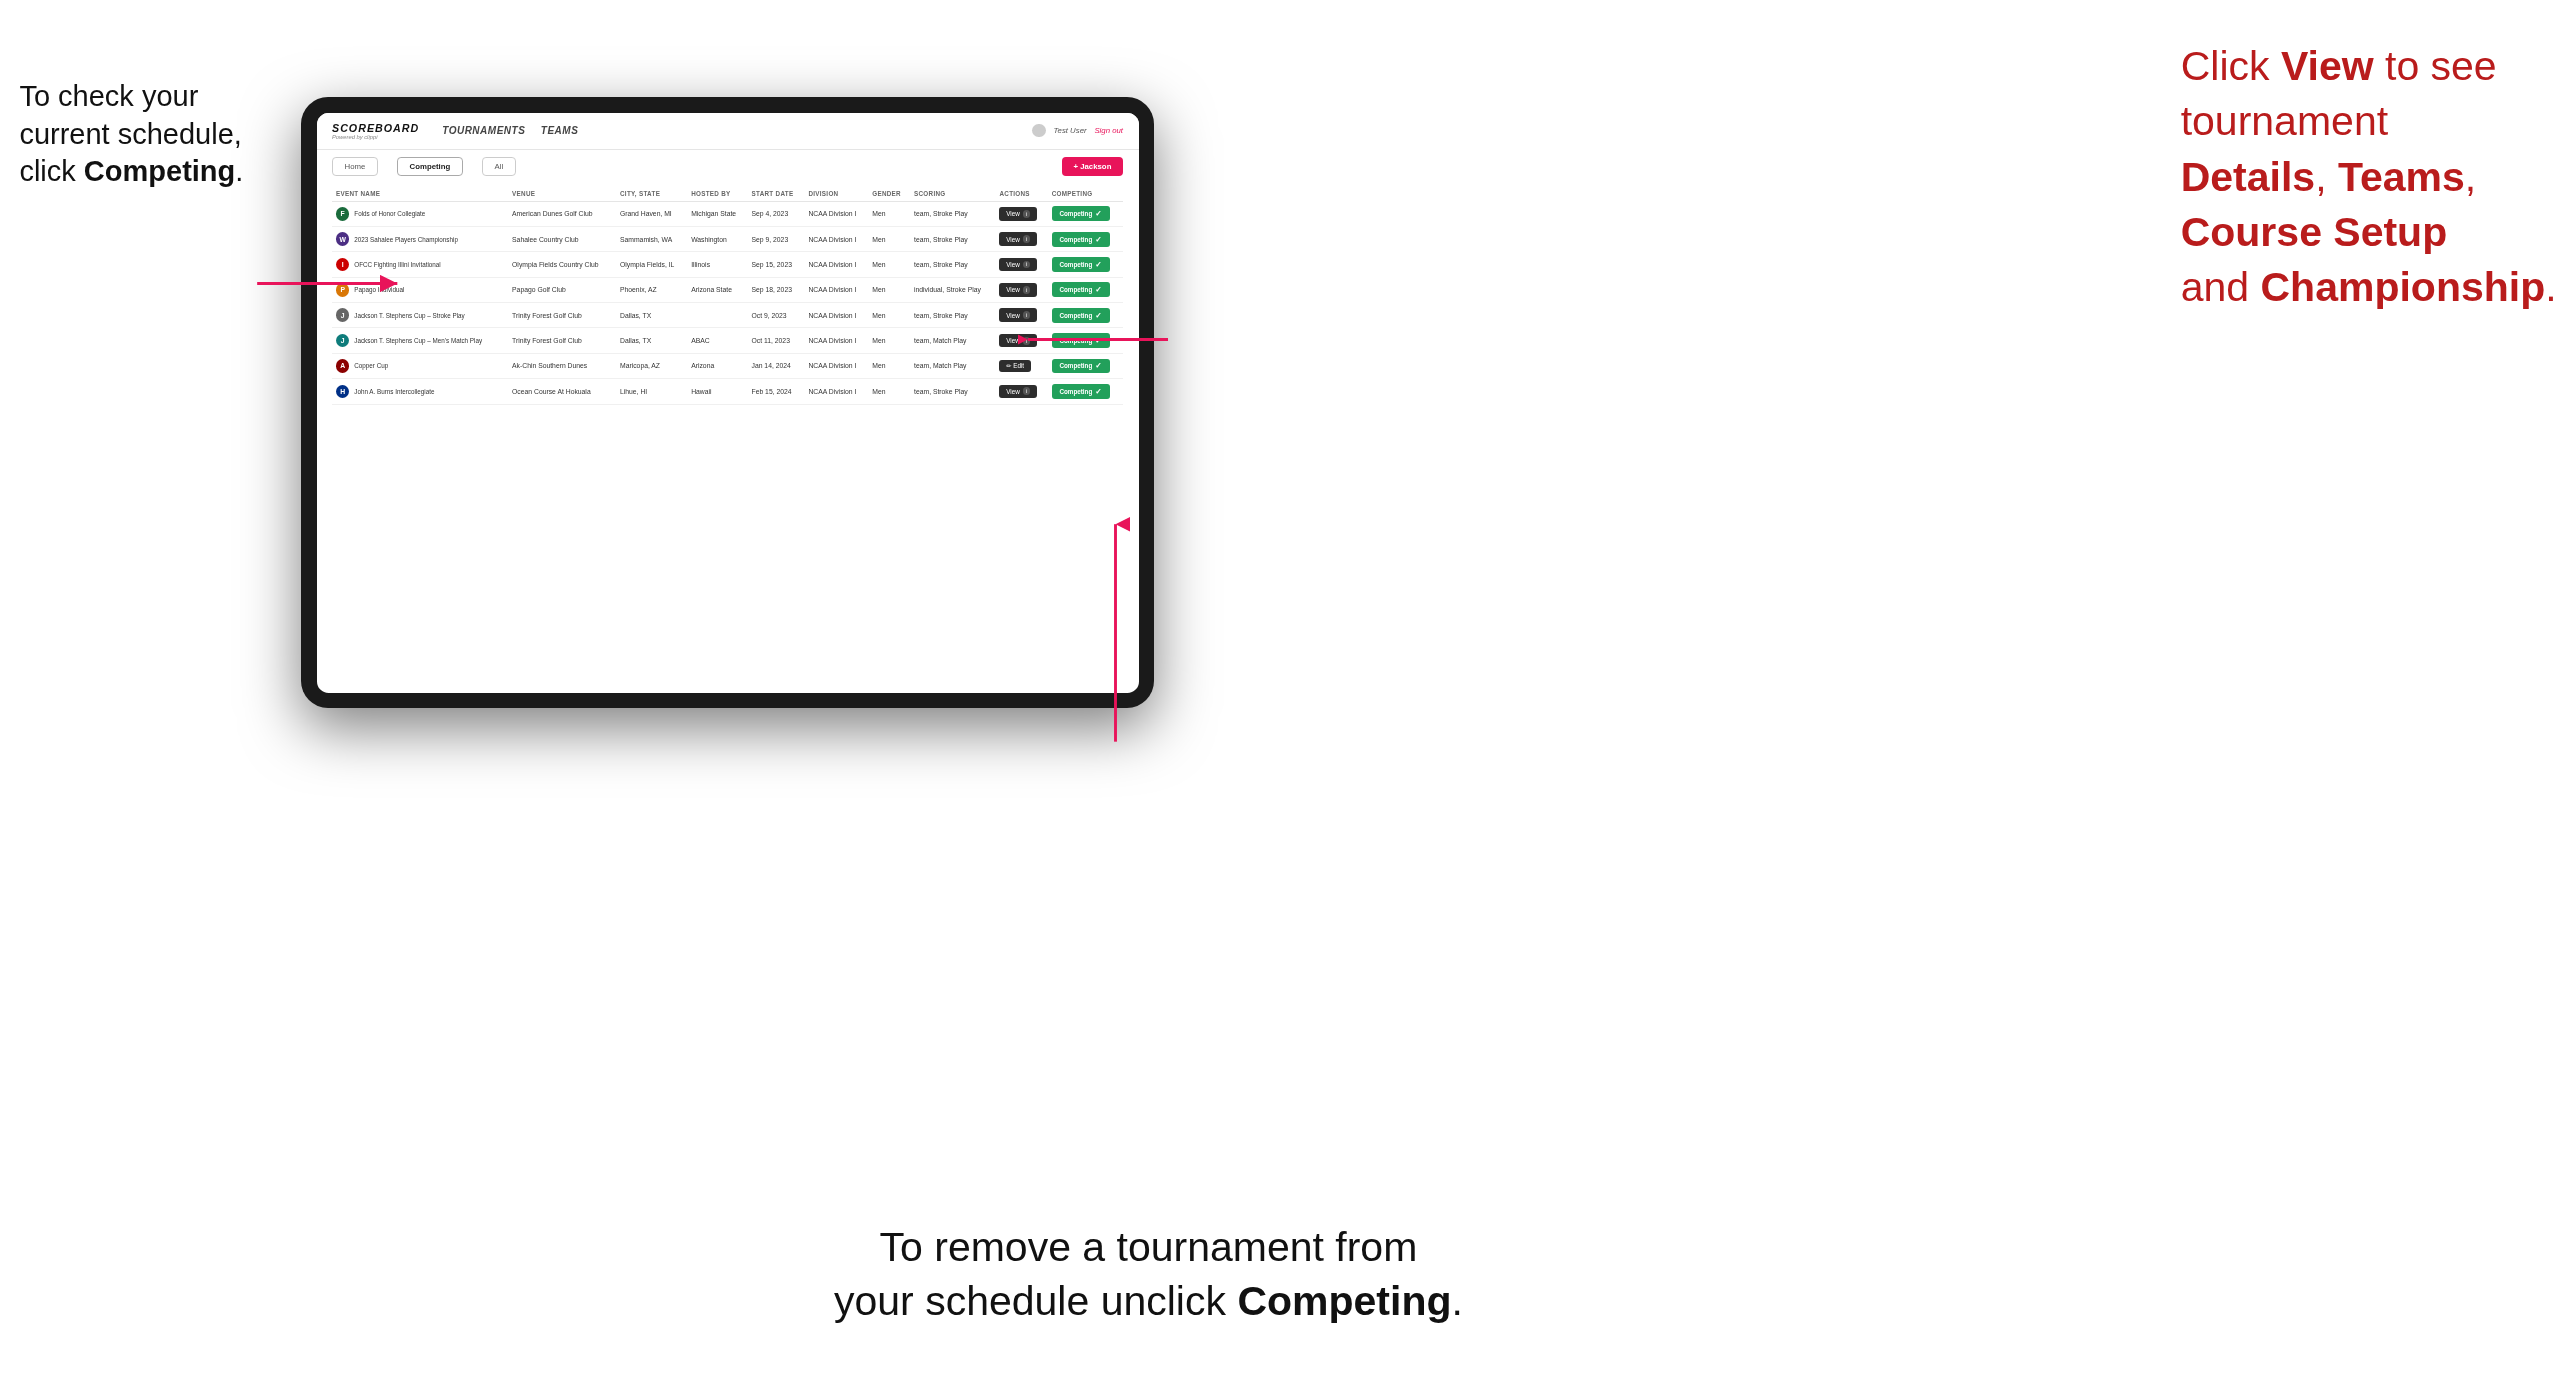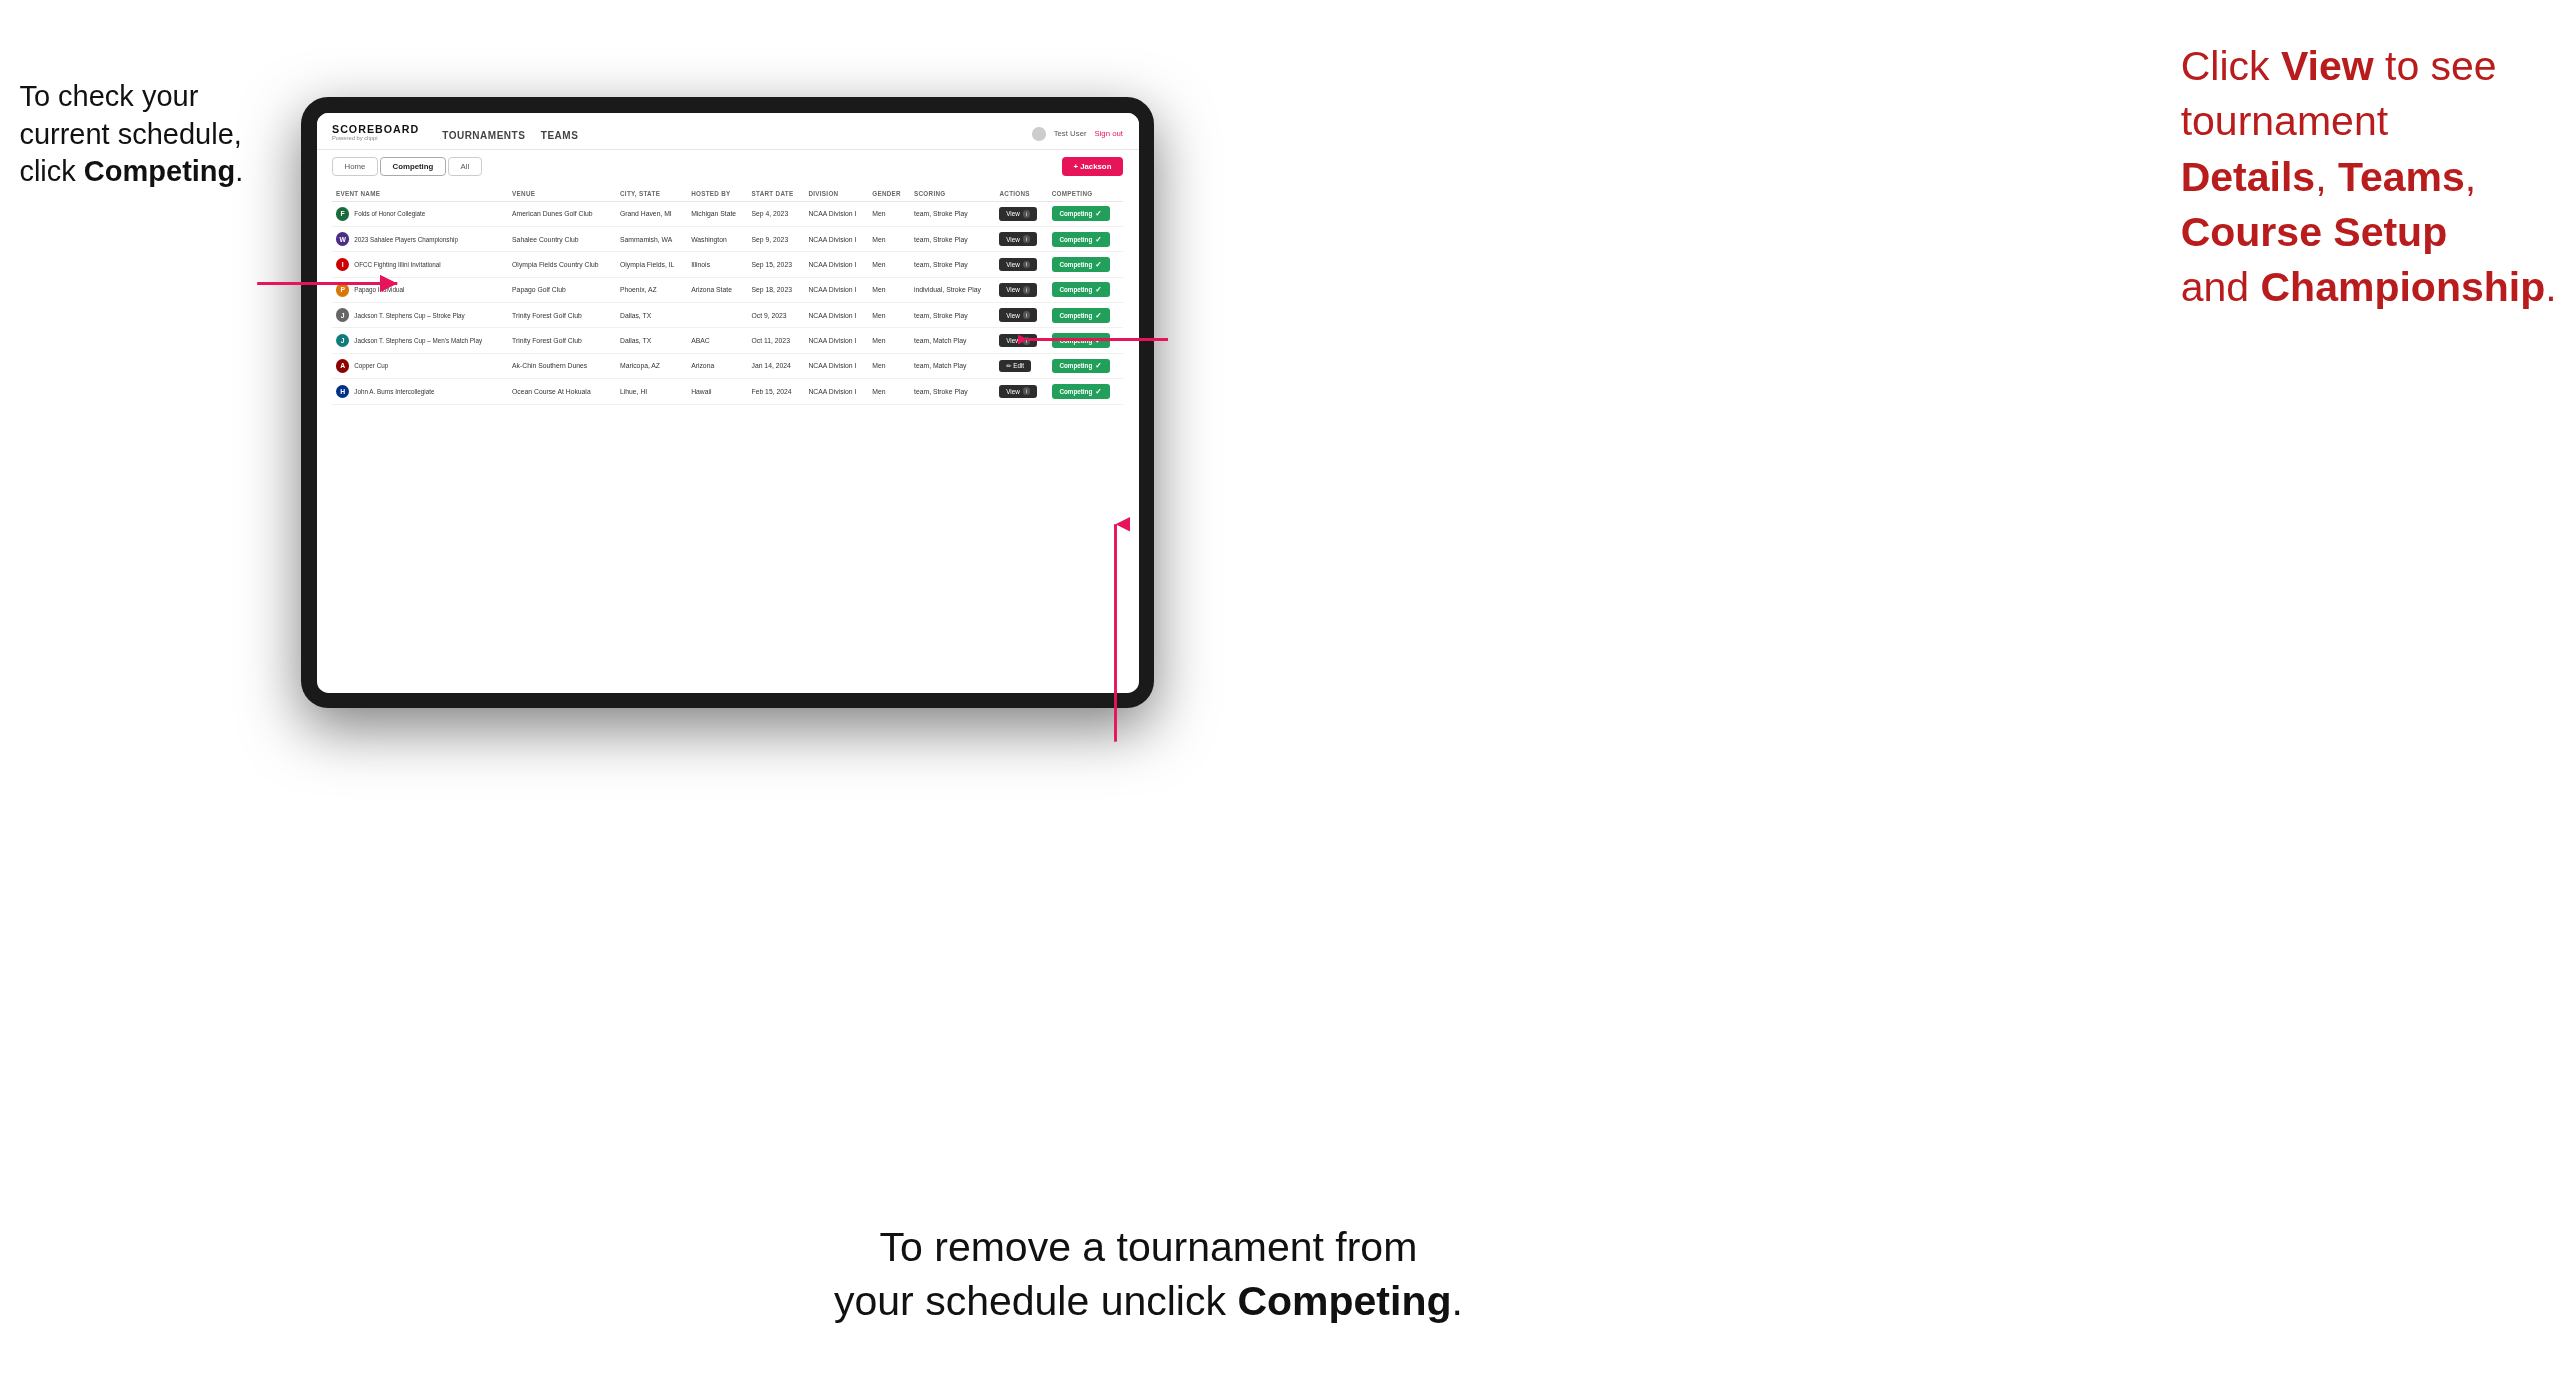--- a/index.html
+++ b/index.html
@@ -67,25 +67,26 @@
       background: #fff;
       border-radius: 11.6px;
       overflow: hidden;
       display: flex;
       flex-direction: column;
     }
 
     
     .nav-bar {
       display: flex;
-      align-items: flex-end;
+      align-items: center;
       padding: 7.8px 15.5px;
       border-bottom: 1px solid #e5e5e5;
       background: #fff;
       min-height: 37px;
+      font-style: italic;
     }
 
     .scoreboard-brand {
       display: flex;
       flex-direction: column;
       margin-right: 23px;
     }
     .scoreboard-brand .brand-title {
       font-size: 10.7px;
       font-weight: 900;
@@ -130,21 +131,21 @@
     
     .content {
       flex: 1;
       padding: 7.8px 15.5px;
       overflow: hidden;
     }
 
     .tab-bar {
       display: flex;
       align-items: center;
-      gap: 2px;
+      gap: 19px;
       margin-bottom: 9.7px;
     }
     .tab-btn {
       padding: 3.9px 11.6px;
       border: 1px solid #ccc;
       border-radius: 3.9px;
       font-size: 7.8px;
       cursor: pointer;
       background: #fff;
       color: #555;

